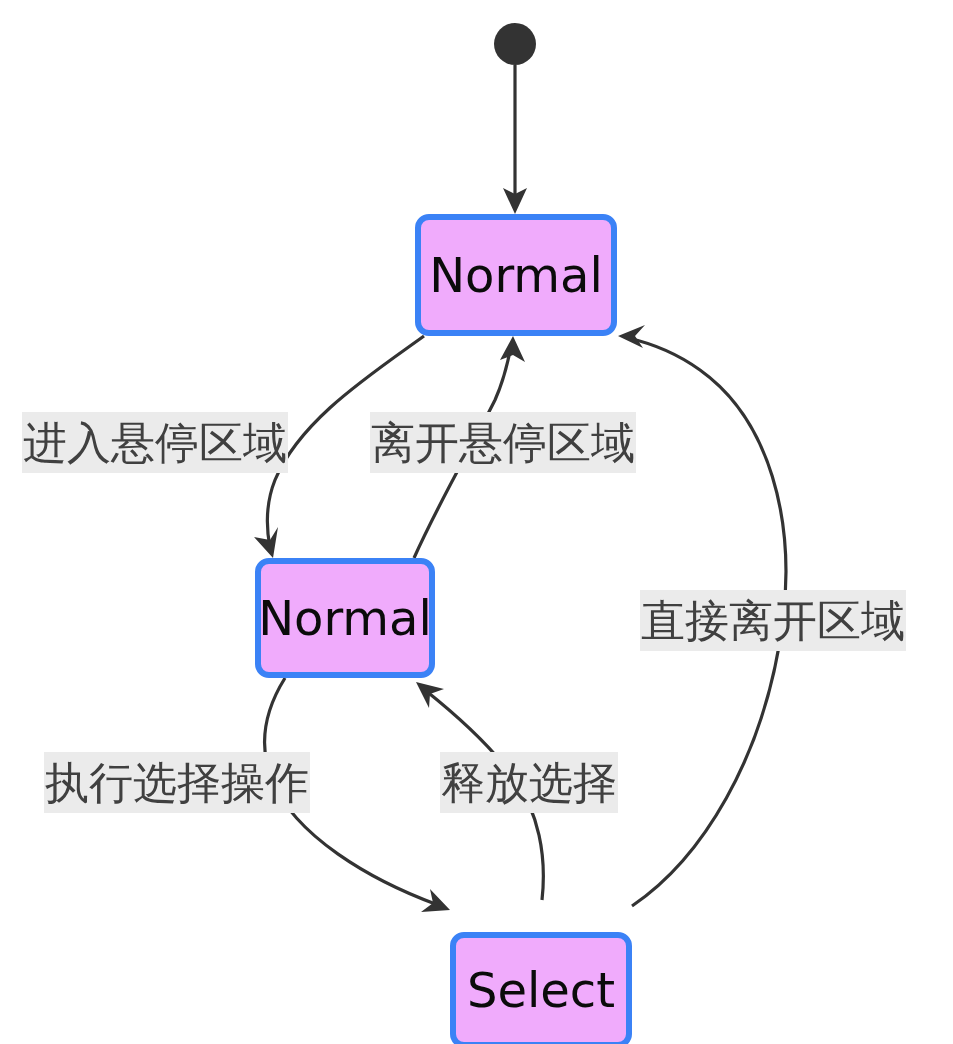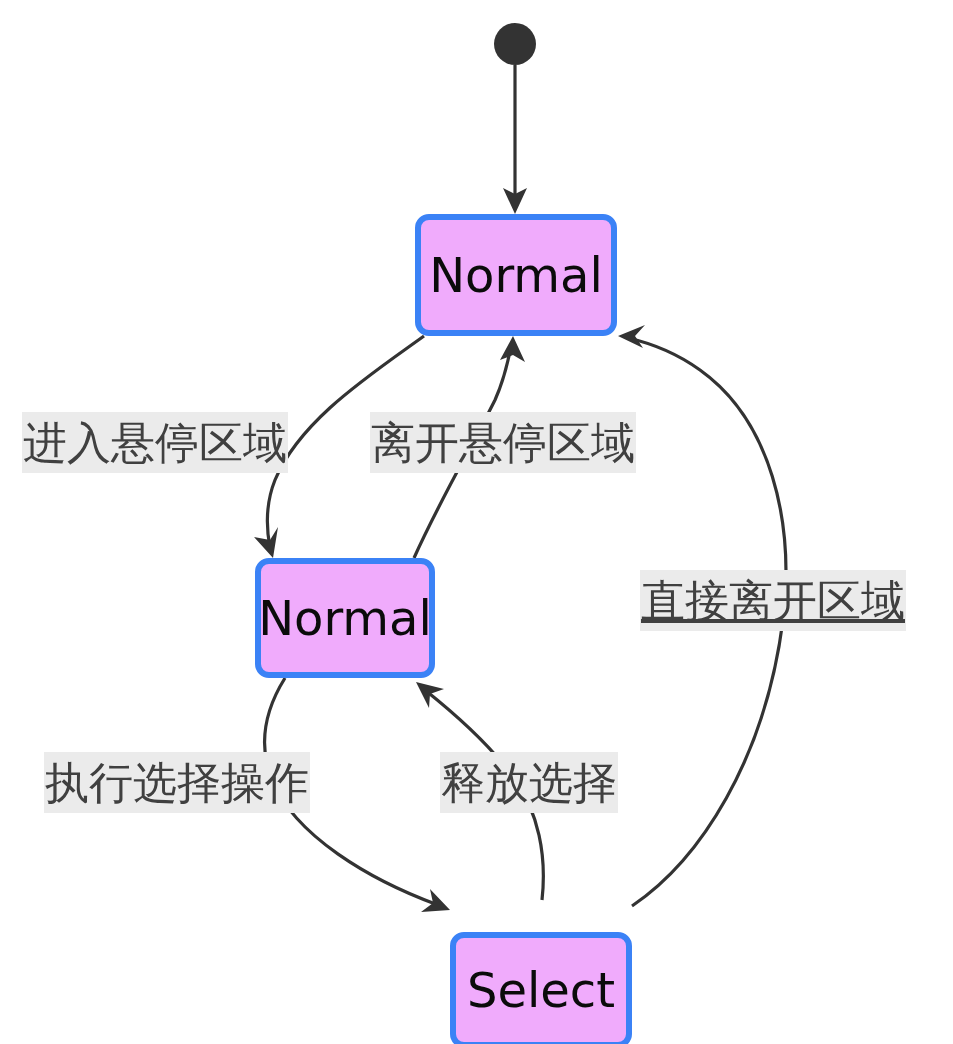--- a/index.html
+++ b/index.html
@@ -118,19 +118,19 @@
   </div>
 
   <div class="state-node" style="left:450px; top:932px; width:182px; height:116px;">
     <span class="state-label">Select</span>
   </div>
 
   <div class="edge-label" style="left:22px; top:412px;">进入悬停区域</div>
 
   <div class="edge-label" style="left:370px; top:412px;text-align:center;">离开悬停区域</div>
 
-  <div class="edge-label" style="left:640px; top:570px;text-decoration:underline;">直接离开区域</div>
+  <div class="edge-label" style="left:640px; top:590px;">直接离开区域</div>
 
   <div class="edge-label" style="left:440px; top:752px;">释放选择</div>
 
   <div class="edge-label" style="left:44px; top:752px;">执行选择操作</div>
 
 </div>
 
 </body></html>

